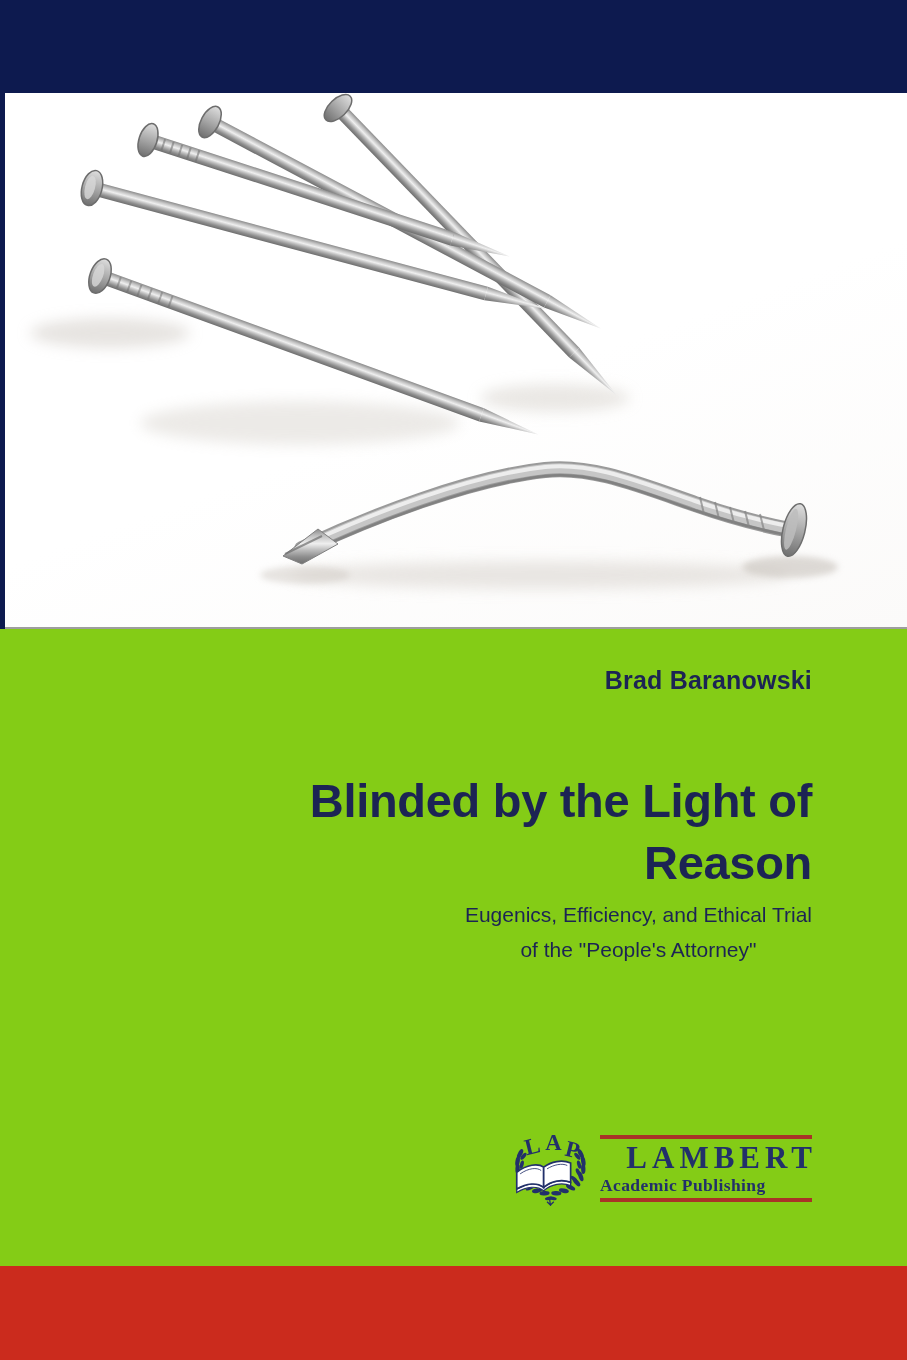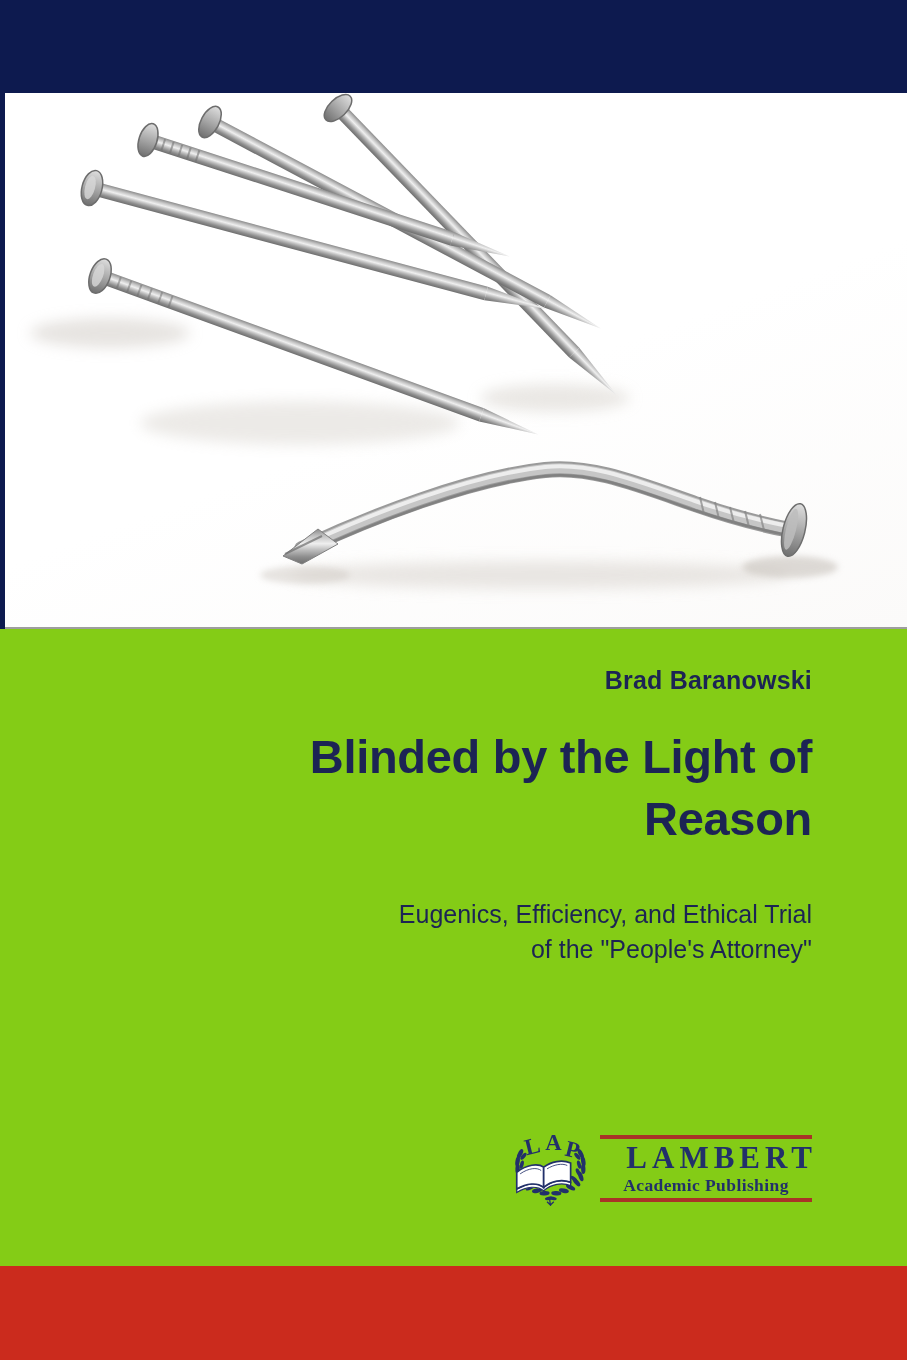--- a/index.html
+++ b/index.html
@@ -12,40 +12,40 @@
     position:absolute;top:93px;left:0;width:907px;height:536px;box-sizing:border-box;
     background:linear-gradient(160deg,#ffffff 55%,#fbfaf9 100%);
     border-bottom:2px solid #9e9e9e;
   }
   .left-strip{position:absolute;top:93px;left:0;width:5px;height:536px;background:var(--navy-bar,#0d1a4f);z-index:3;}
   .author{
     position:absolute;top:666px;right:95px;color:var(--text-navy,#1c2454);
     font-size:25px;font-weight:700;letter-spacing:0.2px;text-align:right;
   }
   .title{
-    position:absolute;top:726px;right:95px;width:620px;margin:0;
+    position:absolute;top:770px;right:95px;width:620px;margin:0;
     color:var(--text-navy,#1c2454);font-size:47px;line-height:62px;font-weight:700;
     text-align:right;letter-spacing:-0.3px;
   }
   .subtitle{
     position:absolute;top:897px;right:95px;color:var(--text-navy,#1c2454);
-    font-size:25px;line-height:35px;font-weight:400;text-align:right;margin-left:28px;
+    font-size:21px;line-height:35px;font-weight:400;text-align:center;margin-left:28px;
   }
   .logo-row{
     position:absolute;top:1130px;right:95px;display:flex;align-items:center;gap:10px;
   }
   .lambert-block{width:212px;}
   .redline{height:4px;background:var(--logo-red,#a93327);margin:2px 0;}
   .lambert-name{
     font-family:"Liberation Serif",serif;font-weight:700;font-size:31px;line-height:34px;
     letter-spacing:5px;margin-right:-5px;text-align:right;color:var(--logo-navy,#22306a);
   }
   .lambert-tagline{
     font-family:"Liberation Serif",serif;font-weight:700;font-size:17.5px;line-height:21px;
-    letter-spacing:0.4px;text-align:center;color:var(--logo-navy,#22306a);
+    letter-spacing:0.4px;color:var(--logo-navy,#22306a);
   }
   .bottombar{position:absolute;bottom:0;left:0;width:100%;height:94px;background:var(--red-bar,#cb2b1d);}
   svg{display:block;}
 </style>
 </head>
 <body>
 
 <div class="cover">
 
   <div class="topbar"></div>

